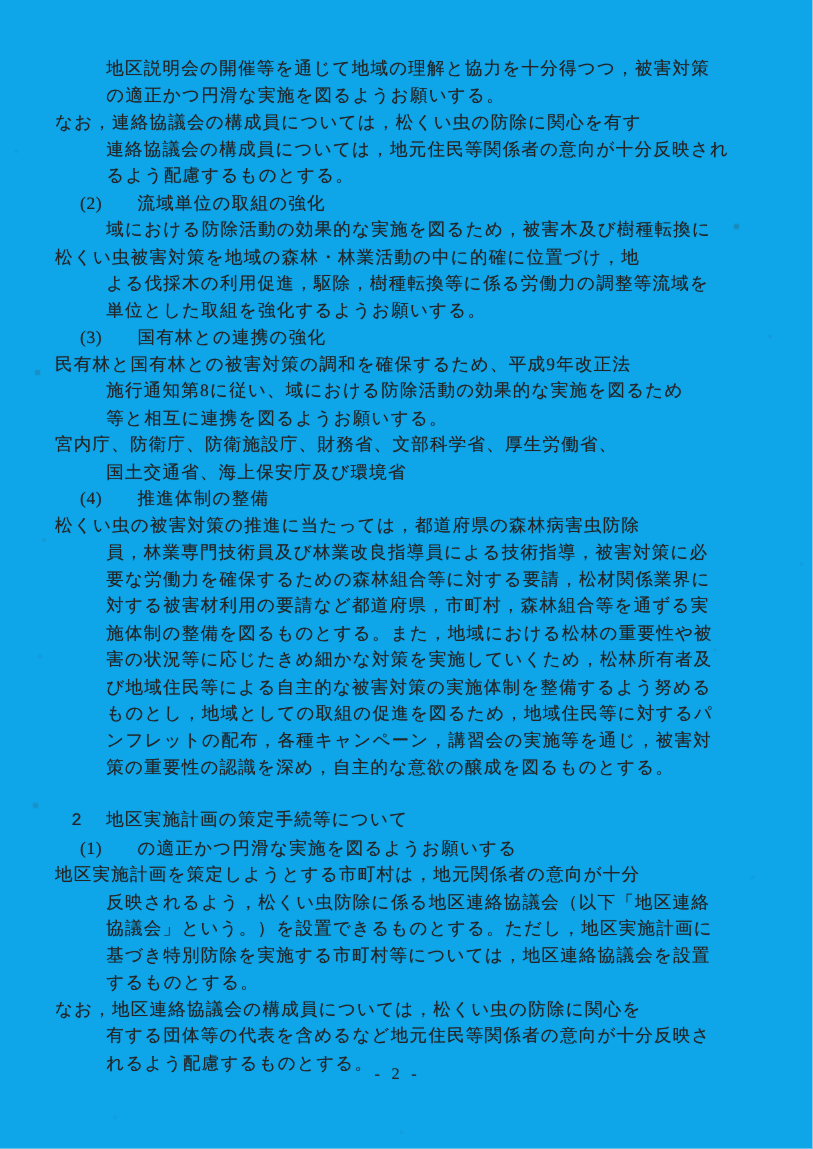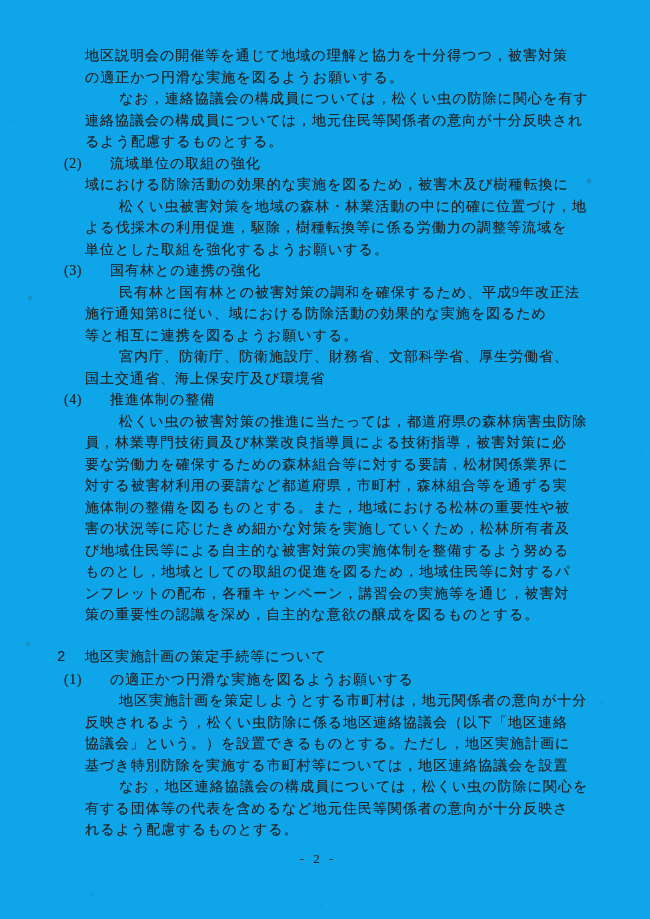--- a/index.html
+++ b/index.html
@@ -25,21 +25,21 @@
   }
   .line {
     height: 21.5px;
     line-height: 21.5px;
     font-size: 14px;
     letter-spacing: 1px;
     white-space: nowrap;
     text-shadow: 0 0 0.6px rgba(40,40,40,0.55);
   }
   .line.body  { margin-left: 85px; }
-  .line.first { margin-left: 119px; }
+  .line.first { margin-left: 44px; }
   .line.item  { margin-left: 64px; }
   .line.section { margin-left: 57px; font-family: Liberation Mono, monospace; }
   .line.blank { height: 21.5px; }
   .num {
     display: inline-block;
     letter-spacing: 0.5px;
   }
   .line.item .num    { width: 46px; }
   .line.section .num { width: 28px; }
   .page-number {
@@ -108,18 +108,19 @@
       <div class="line body"><span>ものとし，地域としての取組の促進を図るため，地域住民等に対するパ</span></div>
       <div class="line body"><span>ンフレットの配布，各種キャンペーン，講習会の実施等を通じ，被害対</span></div>
       <div class="line body"><span>策の重要性の認識を深め，自主的な意欲の醸成を図るものとする。</span></div>
       <div class="line blank"></div>
       <div class="line section"><span class="num">2</span><span>地区実施計画の策定手続等について</span></div>
       <div class="line item"><span class="num">(1)</span><span>の適正かつ円滑な実施を図るようお願いする</span></div>
       <div class="line first"><span>地区実施計画を策定しようとする市町村は，地元関係者の意向が十分</span></div>
       <div class="line body"><span>反映されるよう，松くい虫防除に係る地区連絡協議会（以下「地区連絡</span></div>
       <div class="line body"><span>協議会」という。）を設置できるものとする。ただし，地区実施計画に</span></div>
       <div class="line body"><span>基づき特別防除を実施する市町村等については，地区連絡協議会を設置</span></div>
+      <div class="line body"><span>するものとする。</span></div>
       <div class="line first"><span>なお，地区連絡協議会の構成員については，松くい虫の防除に関心を</span></div>
       <div class="line body"><span>有する団体等の代表を含めるなど地元住民等関係者の意向が十分反映さ</span></div>
       <div class="line body"><span>れるよう配慮するものとする。</span></div>
     </div>
   <div class="page-number">- 2 -</div>
 </div>
 
 </body></html>

